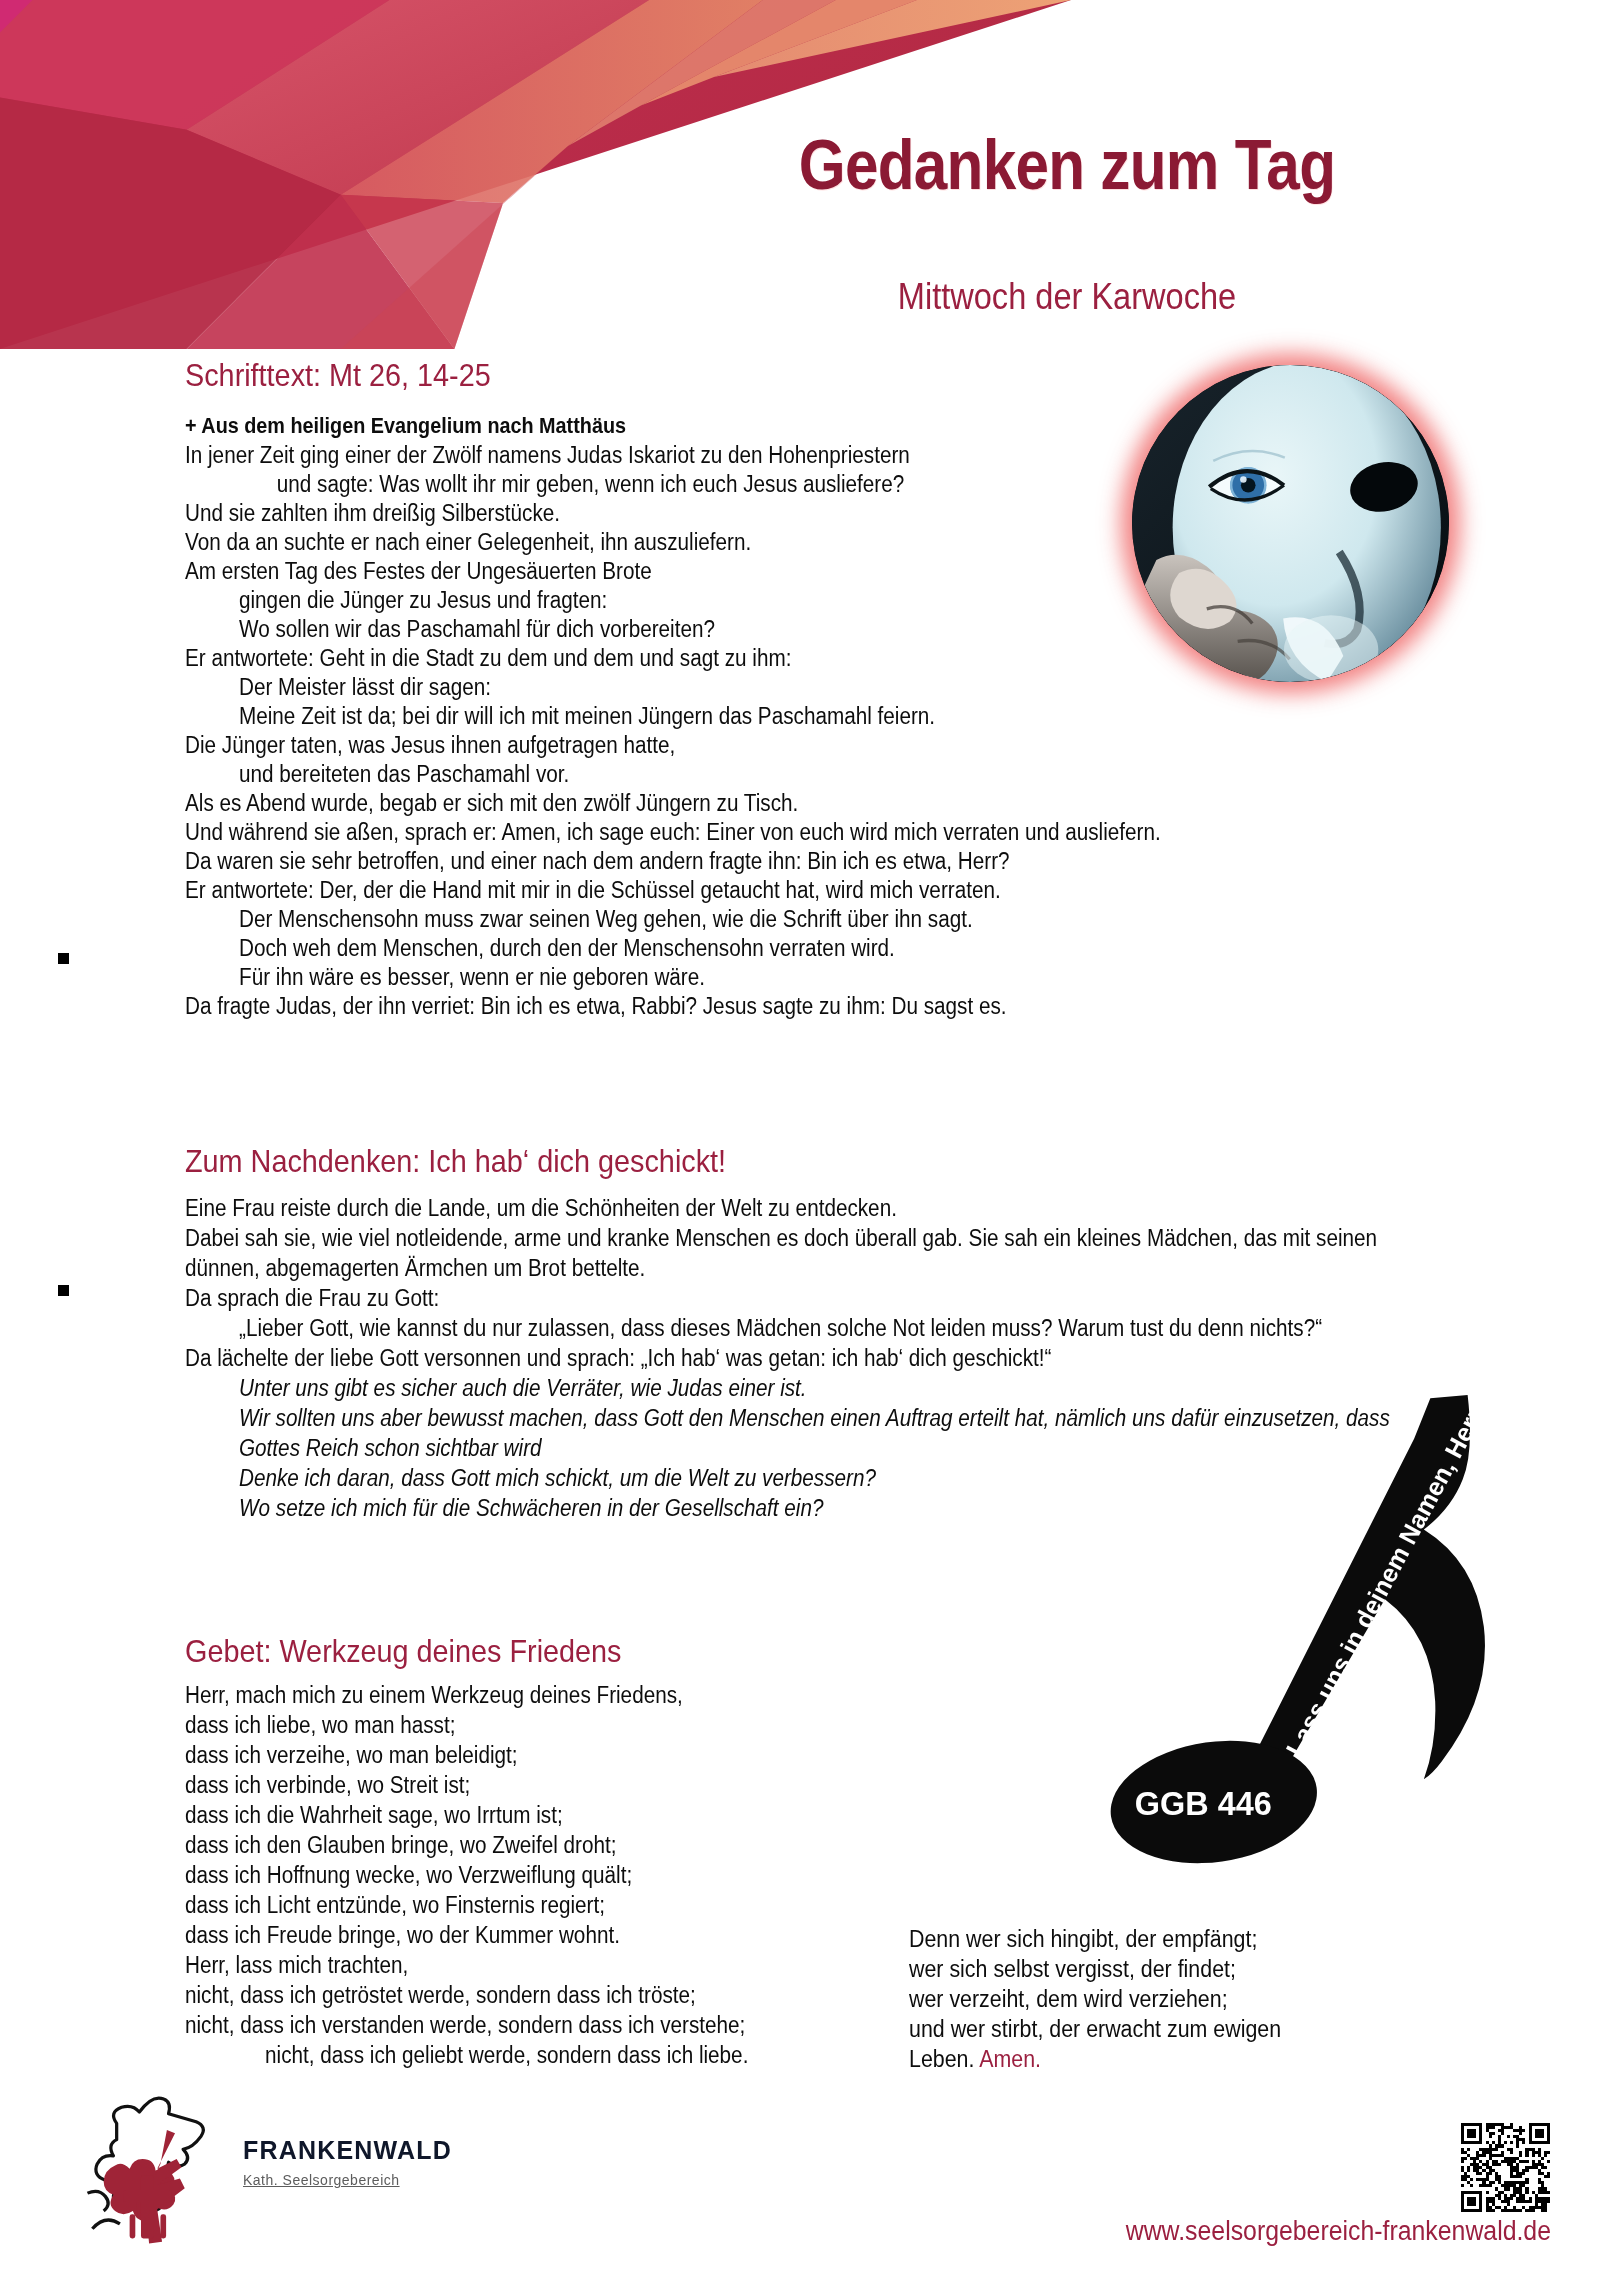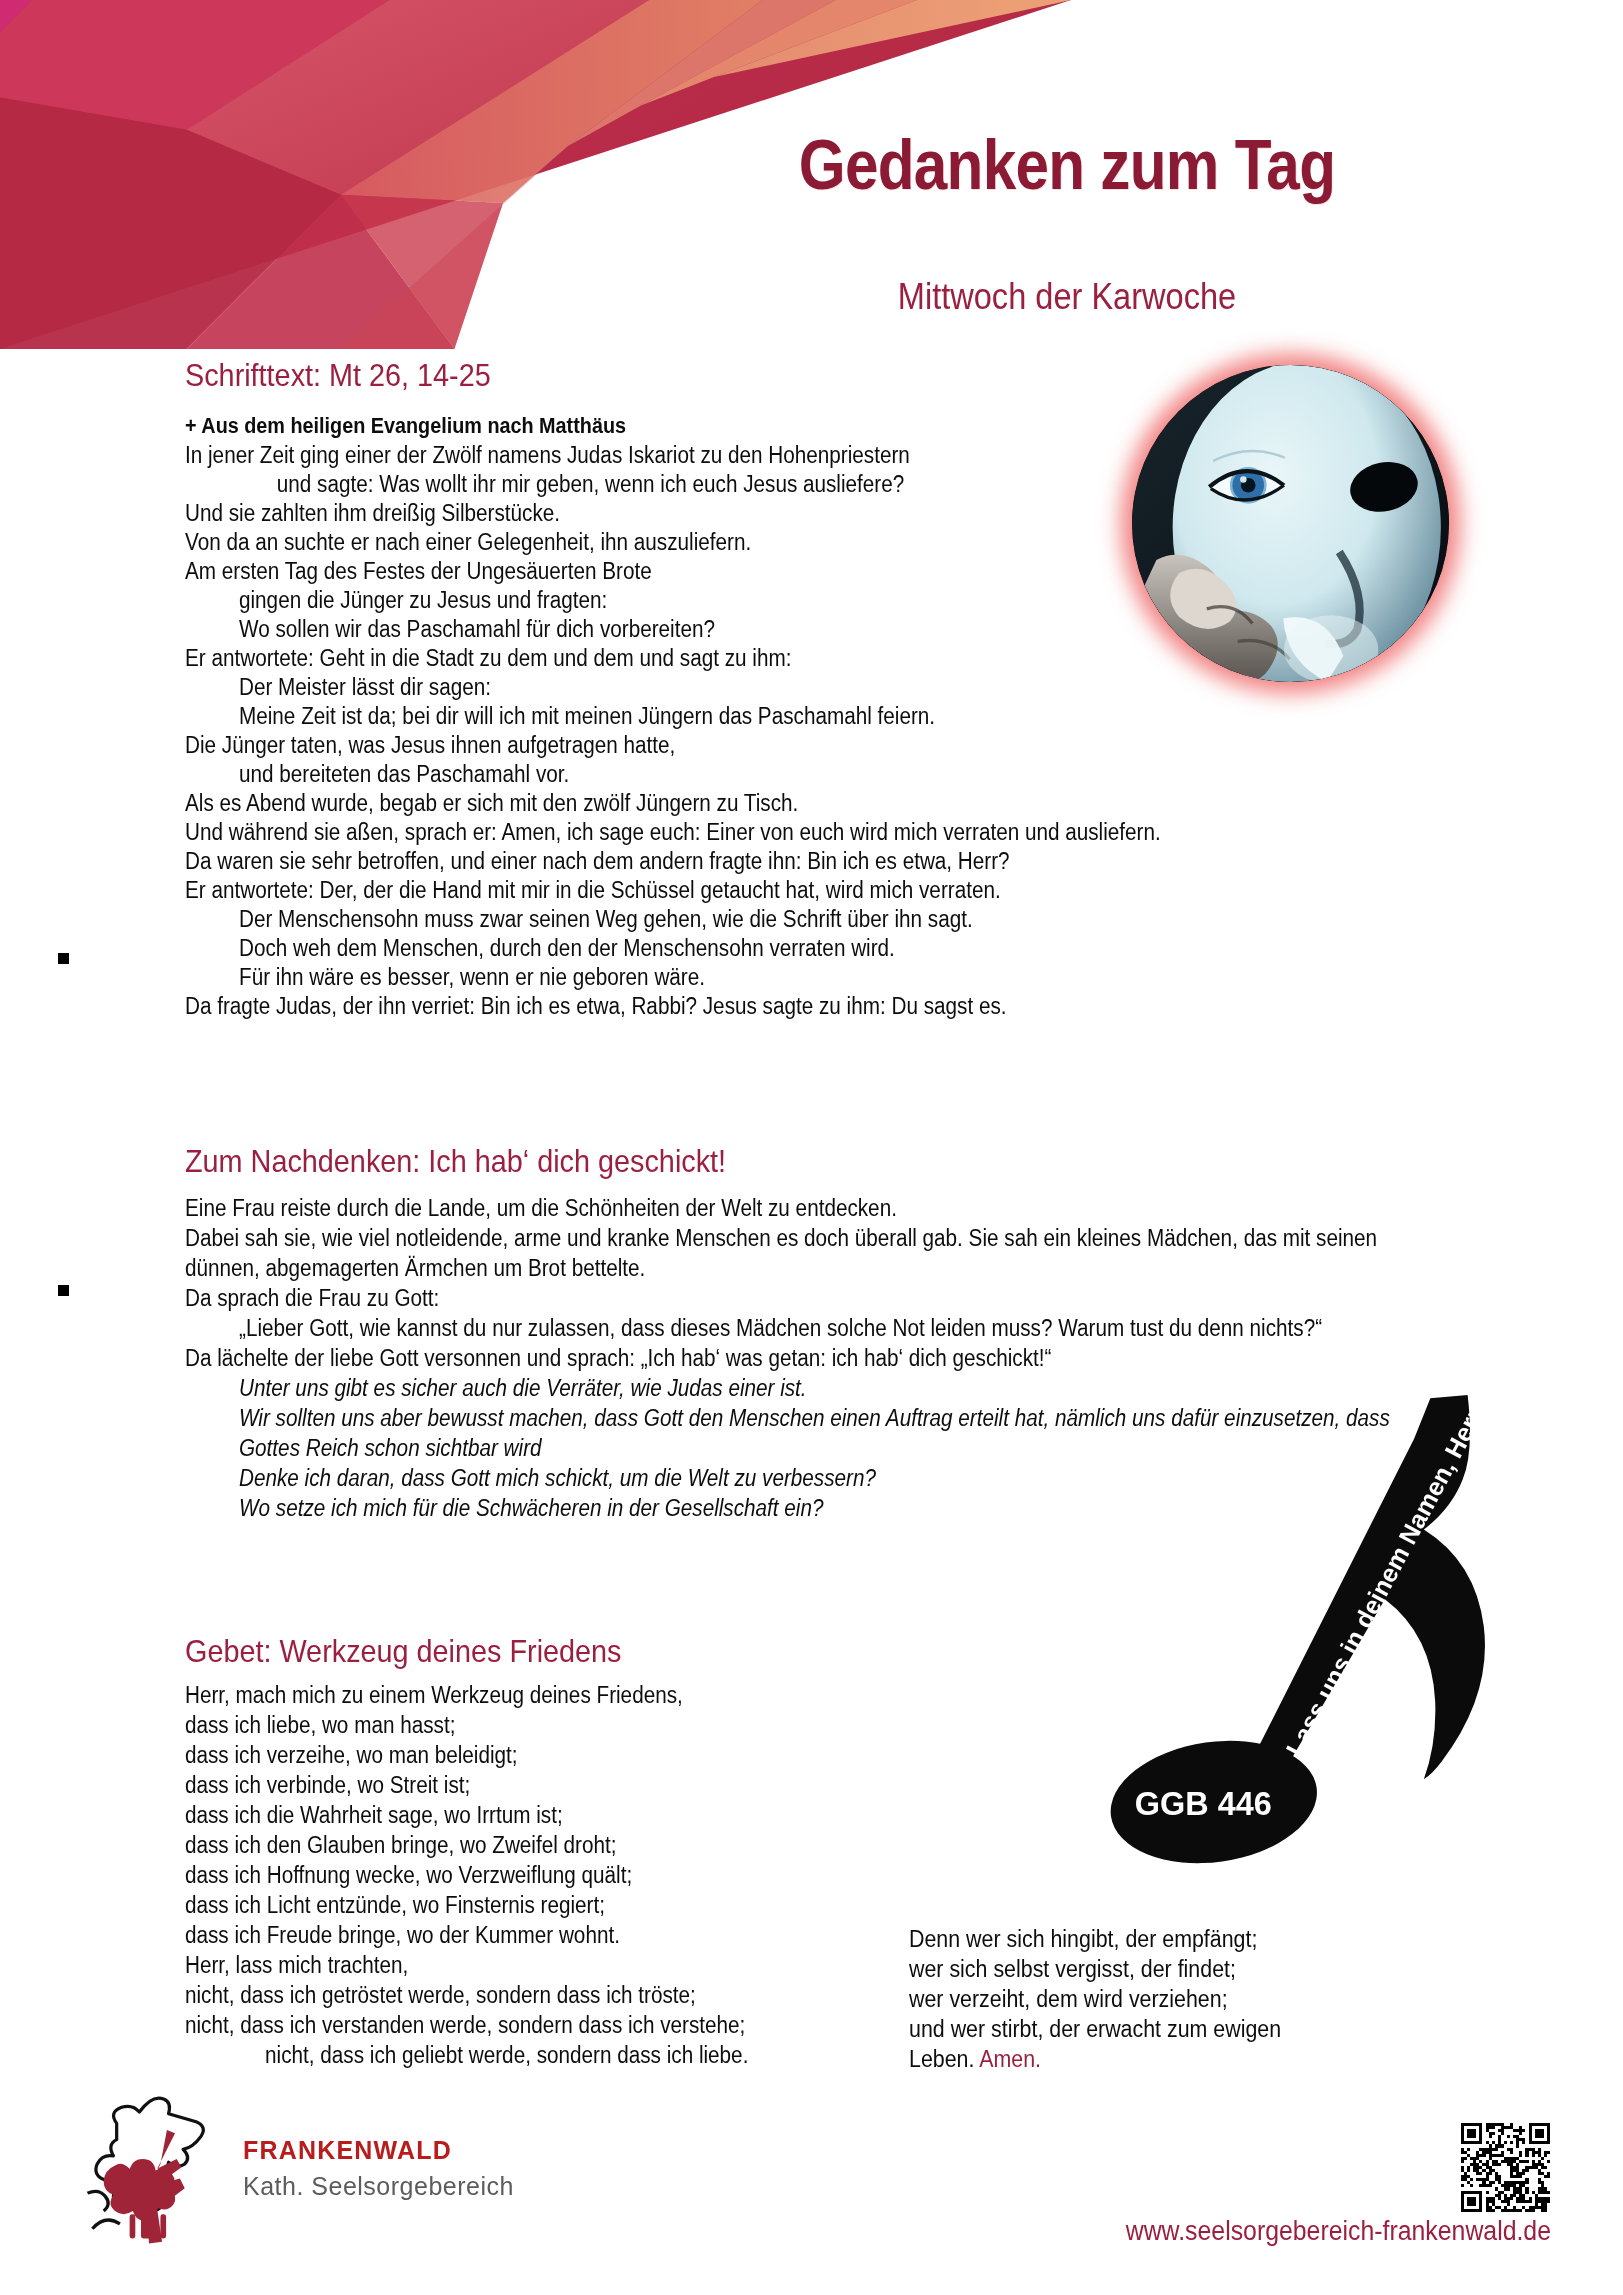--- a/index.html
+++ b/index.html
@@ -171,29 +171,30 @@
     left: 0; top: 0;
     width: 154px; height: 154px;
   }
   #logo-name {
     position: absolute;
     left: 162px;
     top: 45px;
     font-size: 25px;
     font-weight: bold;
     letter-spacing: 1.2px;
-    color: #b91c1c;
+    color: #0f172a;
   }
   #logo-sub {
     position: absolute;
     left: 162px;
     top: 81px;
-    font-size: 25px;
+    font-size: 14px;
     color: #5c5c5c;
     letter-spacing: 0.5px;
+    text-decoration: underline;
   }
   #qr-code {
     position: absolute;
     left: 1461px;
     top: 2123px;
     width: 89px;
     height: 89px;
     image-rendering: pixelated;
   }
   #footer-url {

